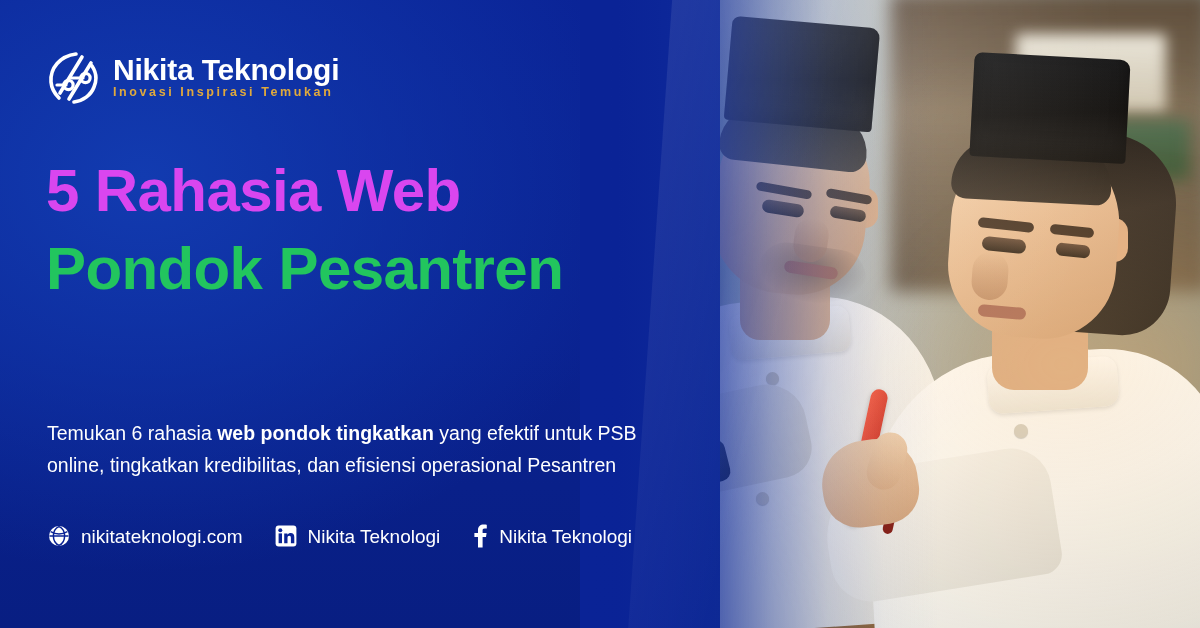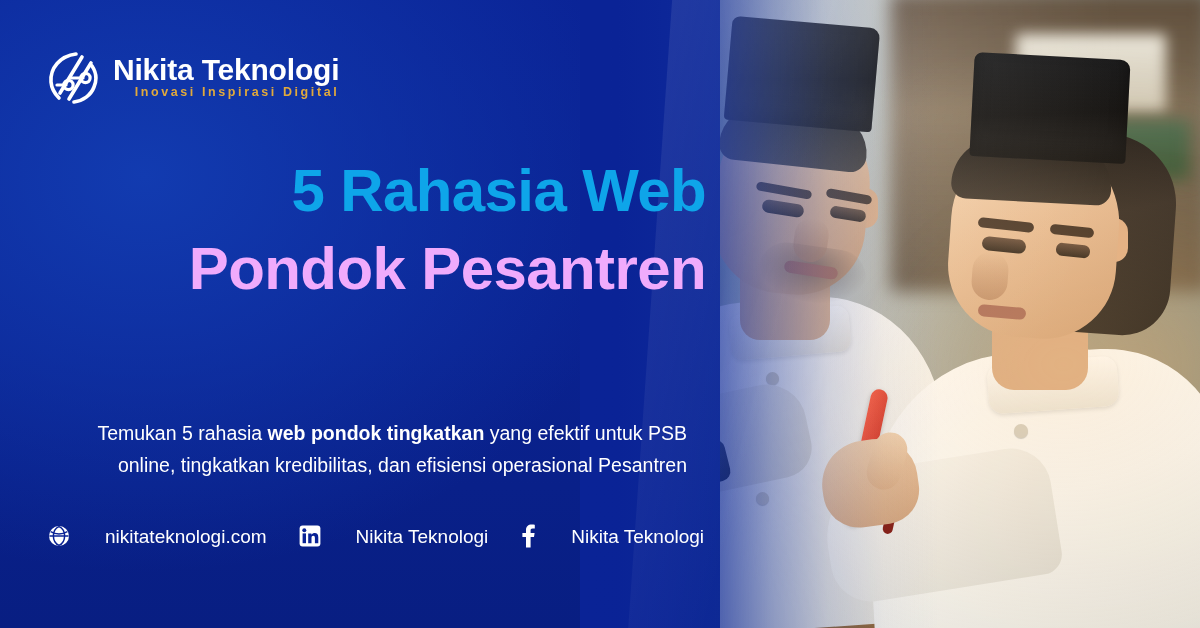--- a/index.html
+++ b/index.html
@@ -10,21 +10,20 @@
   body {
     font-family: "Liberation Sans", sans-serif;
   }
 
   #banner {
     position: relative;
     width: 1200px;
     height: 628px;
     overflow: hidden;
     background: #0a2396;
-    text-align: right;
   }
 
   
   .photo-layer {
     position: absolute;
     top: 0;
     right: 0;
     width: 620px;
     height: 628px;
     overflow: hidden;
@@ -536,22 +535,22 @@
     top: 152px;
     width: 660px;
   }
   .headline-line {
     font-size: 60px;
     font-weight: bold;
     line-height: 1.3;
     letter-spacing: -0.6px;
     white-space: nowrap;
   }
-  .hl-accent { color: #0ea5e9; }
-  .hl-plain  { color: #f0abfc; }
+  .hl-accent { color: #d946ef; }
+  .hl-plain  { color: #22c55e; }
 
   
   .subtitle {
     position: absolute;
     left: 47px;
     top: 418px;
     width: 640px;
     font-size: 19.5px;
     line-height: 1.62;
     color: #ffffff;
@@ -572,21 +571,20 @@
     display: flex;
     align-items: center;
     gap: 11px;
   }
   .social-icon { display: block; flex: none; }
   .social-label {
     font-size: 19px;
     color: #ffffff;
     line-height: 1;
     white-space: nowrap;
-    margin-left: 24px;
   }
 </style>
 </head>
 <body>
 
 <div id="banner">
 
   <div class="photo-layer">
     <div class="room-wall"></div>
     <div class="room-green"></div>
@@ -671,30 +669,30 @@
         </g>
         <g fill="none" stroke="#ffffff" stroke-width="3.2" stroke-linecap="round">
           <path d="M11 37 L20 37"></path>
           <path d="M26 30 L37 30"></path>
         </g>
         <circle cx="22.5" cy="37" r="4.6" fill="none" stroke="#ffffff" stroke-width="3.2"></circle>
         <circle cx="39.5" cy="30" r="4.6" fill="none" stroke="#ffffff" stroke-width="3.2"></circle>
       </svg>
       <div class="logo-text-col">
         <div class="logo-name">Nikita Teknologi</div>
-        <div class="logo-tagline">Inovasi Inspirasi Digital</div>
+        <div class="logo-tagline">Inovasi Inspirasi Temukan</div>
       </div>
     </div>
 
     <div class="headline">
       <div class="headline-line hl-accent">5 Rahasia Web</div>
       <div class="headline-line hl-plain">Pondok Pesantren</div>
     </div>
 
-    <div class="subtitle"><span>Temukan 5 rahasia </span><b>web pondok tingkatkan</b><span> yang efektif untuk PSB online, tingkatkan kredibilitas, dan efisiensi operasional Pesantren</span></div>
+    <div class="subtitle"><span>Temukan 6 rahasia </span><b>web pondok tingkatkan</b><span> yang efektif untuk PSB online, tingkatkan kredibilitas, dan efisiensi operasional Pesantren</span></div>
 
     <div class="social-row">
 
       <div class="social-item">
         <svg class="social-icon" width="22" height="22" viewBox="0 0 22 22">
           <circle cx="11" cy="11" r="10" fill="#ffffff"></circle>
           <path d="M11 1.6 C7.2 3.2 5.4 6.6 5.4 11 C5.4 15.4 7.2 18.8 11 20.4 C14.8 18.8 16.6 15.4 16.6 11 C16.6 6.6 14.8 3.2 11 1.6 Z" fill="none" stroke="#0a2396" stroke-width="1.5"></path>
           <path d="M1.4 11 H20.6" stroke="#0a2396" stroke-width="1.5"></path>
           <path d="M2.6 6.6 C5.5 8.3 8.2 9 11 9 C13.8 9 16.5 8.3 19.4 6.6" fill="none" stroke="#0a2396" stroke-width="1.4"></path>
         </svg>

